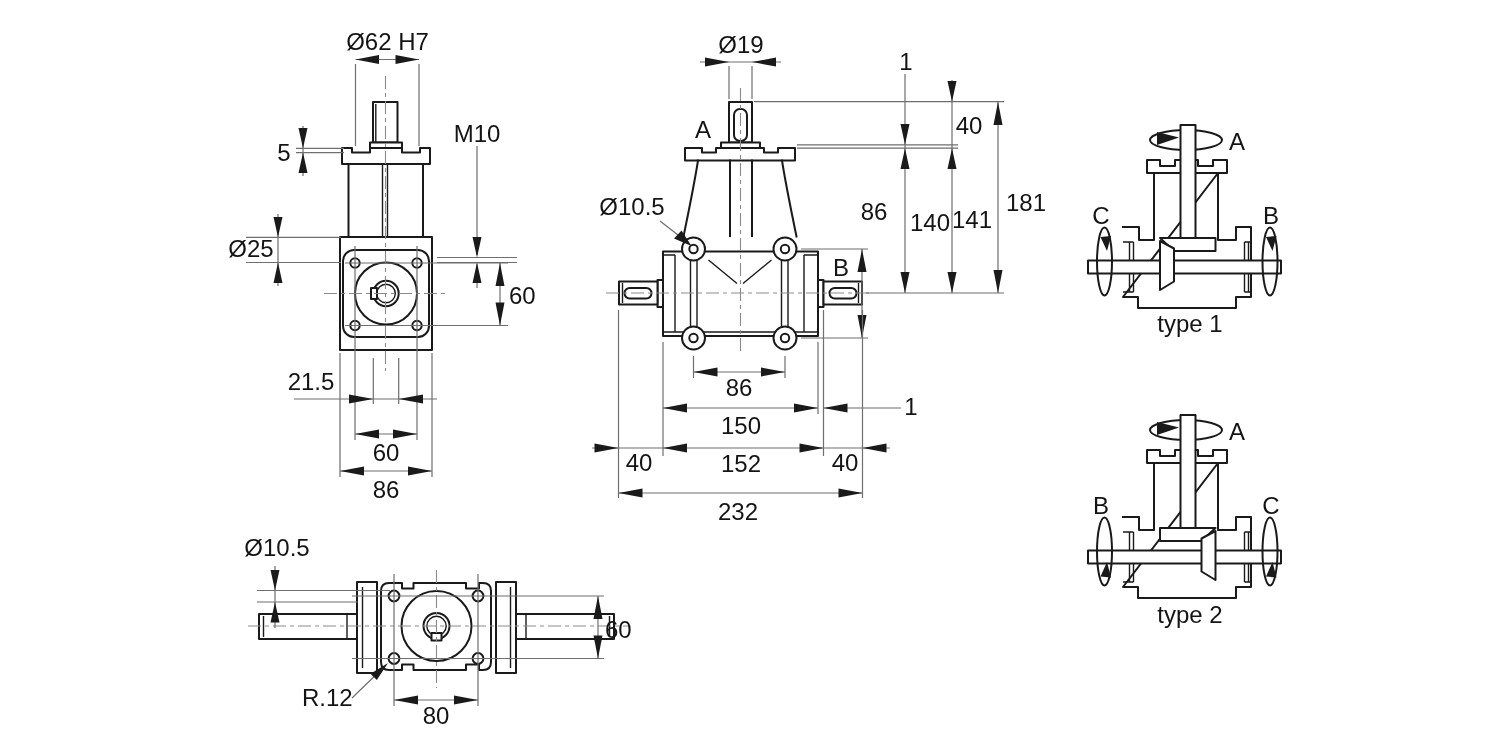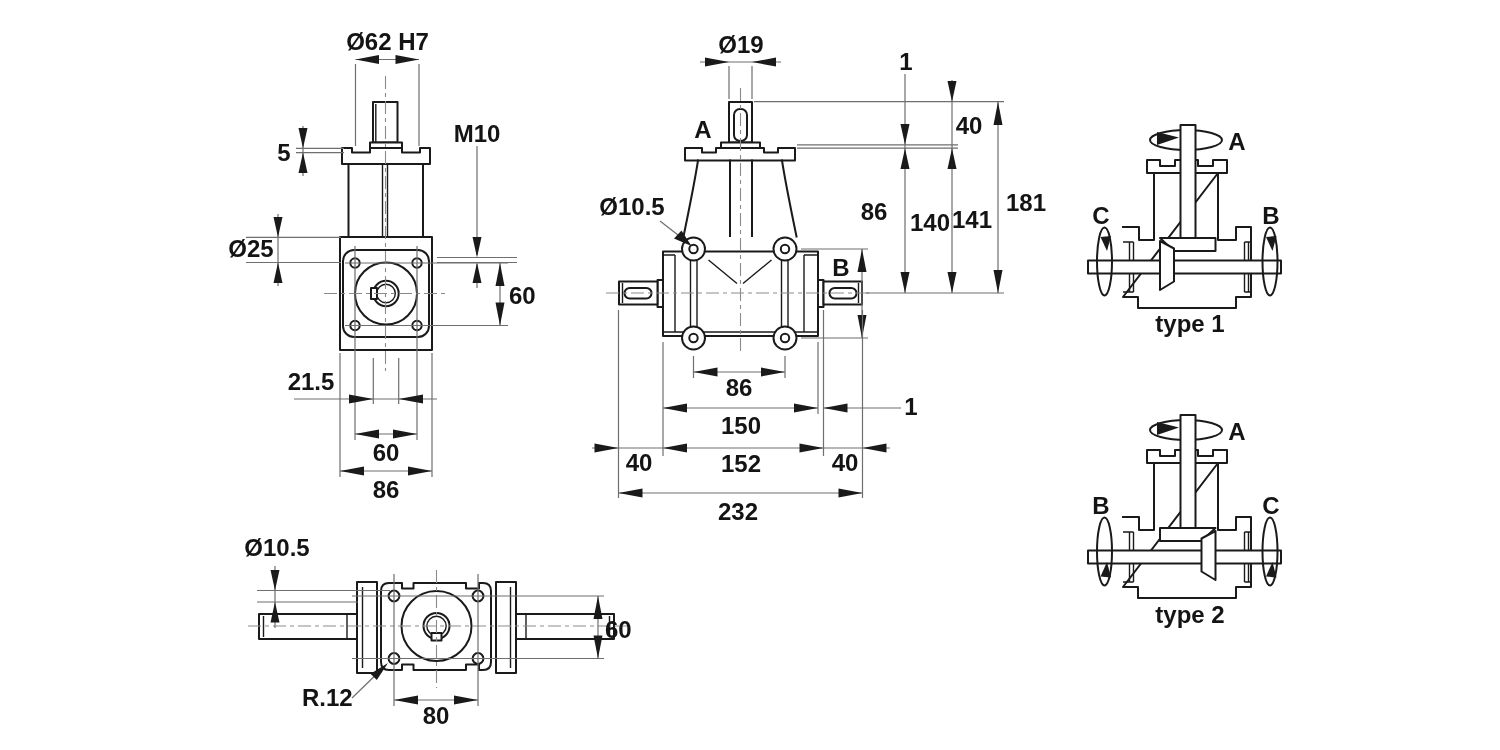--- a/index.html
+++ b/index.html
@@ -1,16 +1,16 @@
 <!DOCTYPE html>
 <html><head>
 <meta charset="utf-8">
 <style>
   html,body{margin:0;padding:0;background:#fff;}
-  .page{width:1500px;height:750px;background:#ffffff;overflow:hidden;font-weight:bold;}
+  .page{width:1500px;height:750px;background:#ffffff;overflow:hidden;}
   svg{display:block;}
   .ln{fill:none;stroke:#1a1a1a;stroke-width:2;stroke-linejoin:round;stroke-linecap:square;}
   .lw{fill:#ffffff;stroke:#1a1a1a;stroke-width:2;stroke-linejoin:round;}
   .l1{fill:none;stroke:#1a1a1a;stroke-width:1.4;}
   .tn{fill:none;stroke:#6f6f6f;stroke-width:1.2;}
   .cl{fill:none;stroke:#8b8b8b;stroke-width:1.1;stroke-dasharray:13 4 4 4;}
   .ar{fill:#1a1a1a;stroke:none;}
   text{font-family:"Liberation Sans","DejaVu Sans",sans-serif;font-size:24px;fill:#141414;text-anchor:middle;}
   .ts{text-anchor:start;}
 </style>

